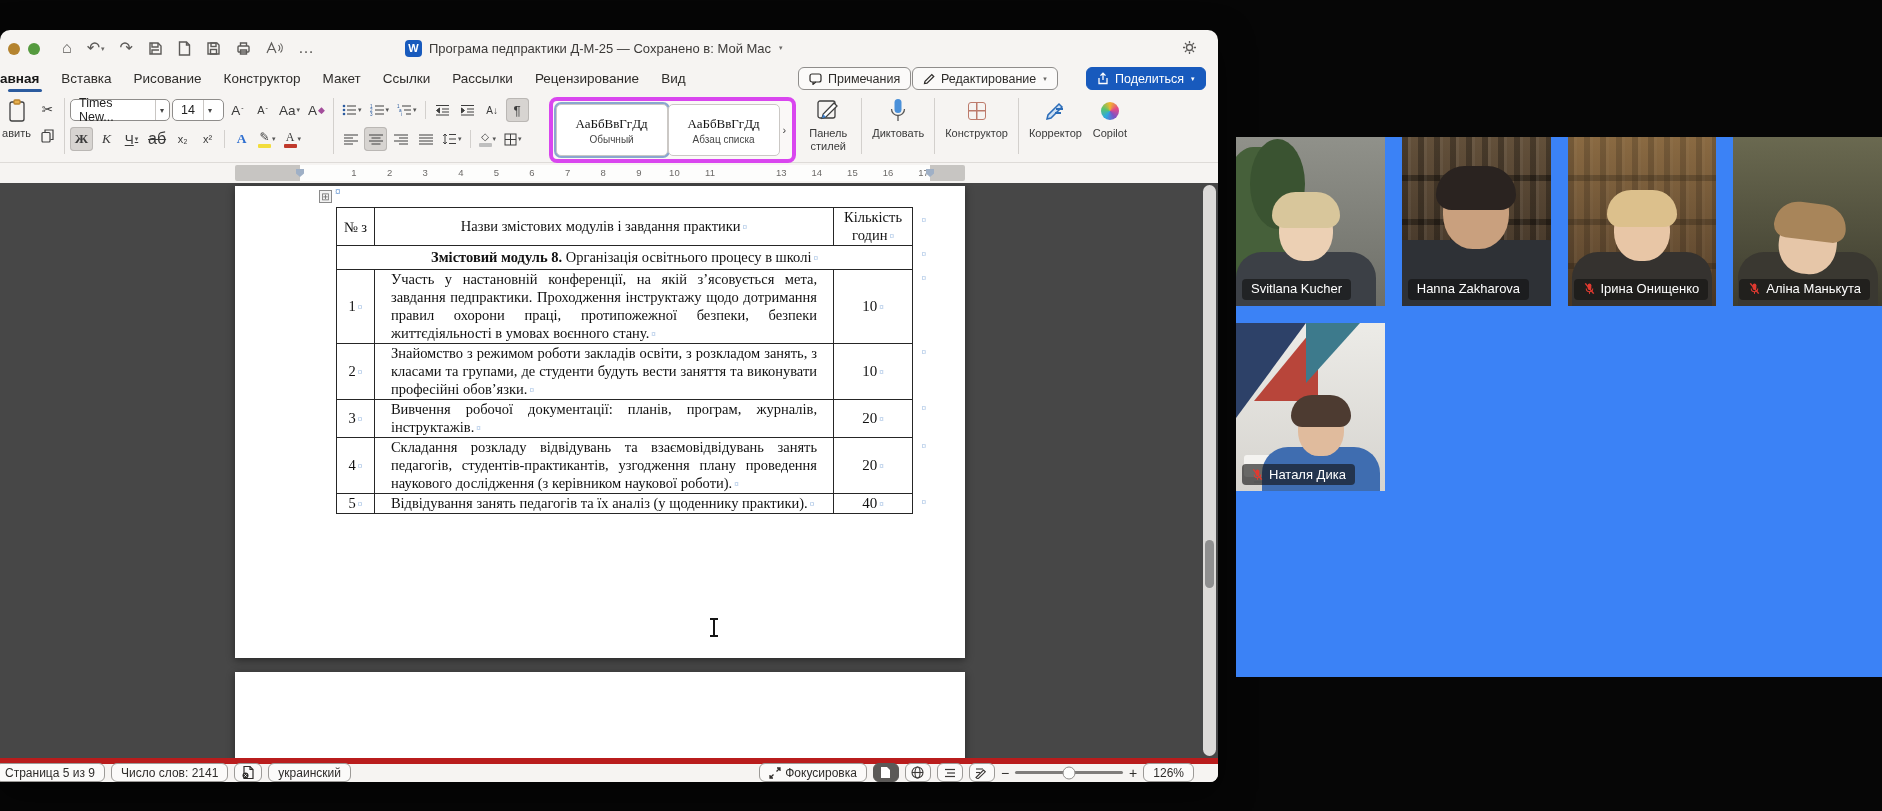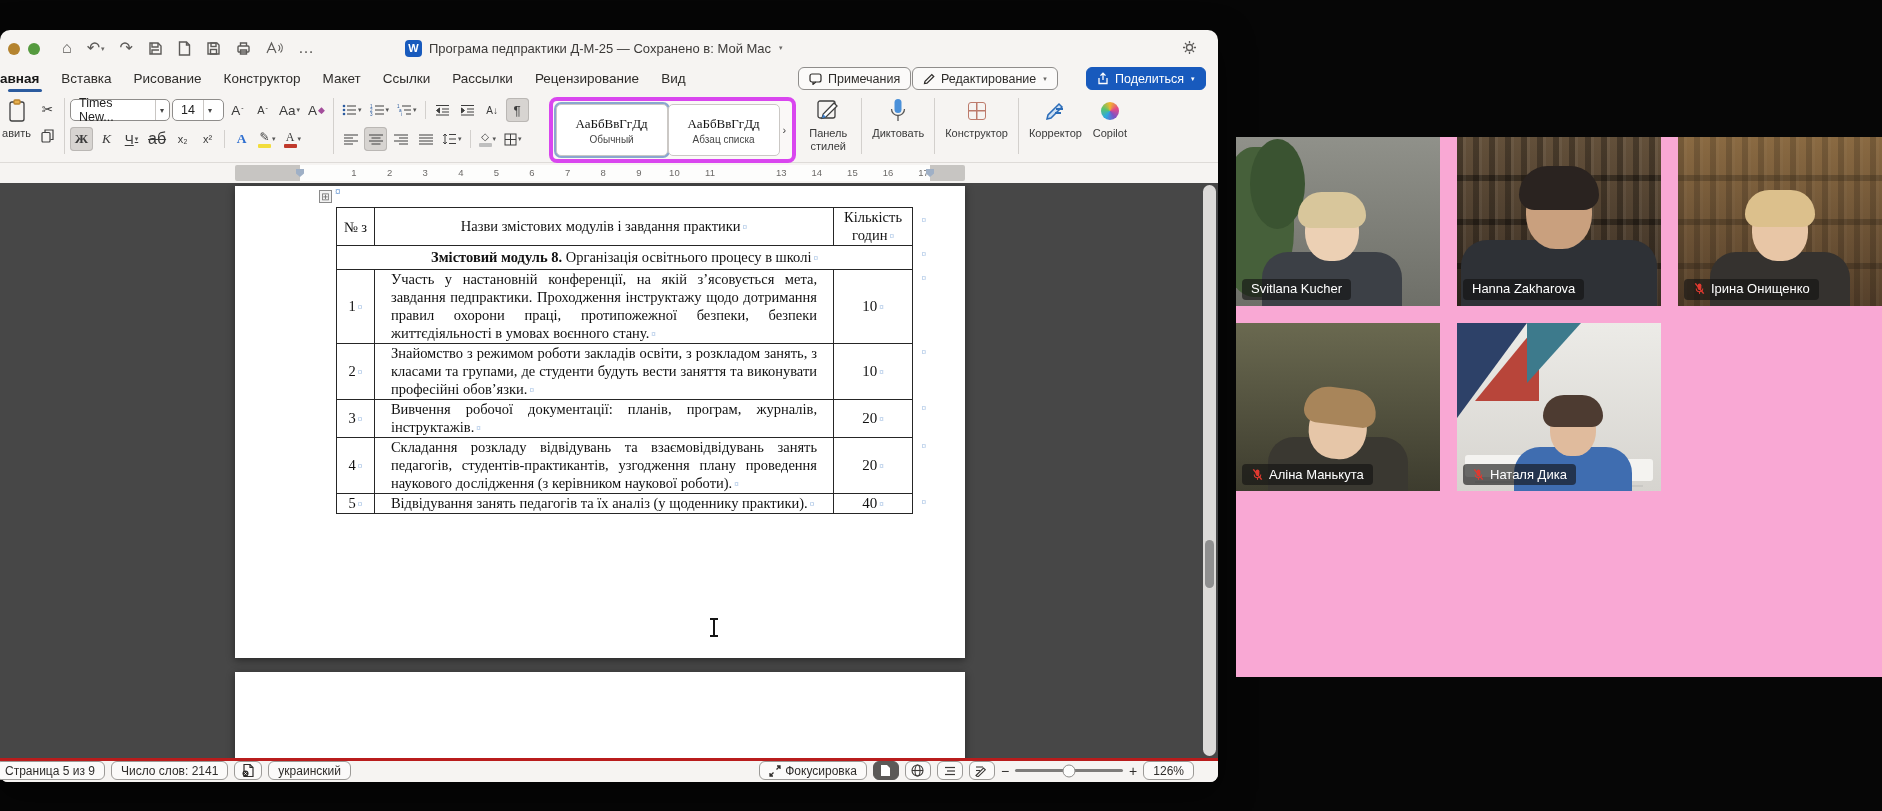--- a/index.html
+++ b/index.html
@@ -89,32 +89,32 @@
   .rowend::after{content:"¤";position:absolute;right:-14px;top:3px;color:#7aa3d6;font-size:9px}
   .thandle{position:absolute;left:84px;top:4px;width:13px;height:13px;border:1px solid #8a8a8a;background:#f2f2f2;color:#6a6a6a;font-size:10px;line-height:11px;text-align:center}
   .pmark{position:absolute;left:100px;top:0;color:#7aa3d6;font-size:10px}
   .ibeam{position:absolute;left:713px;top:436px;width:2px;height:17px;background:#151515}
   .ibeam::before,.ibeam::after{content:"";position:absolute;left:-3px;width:8px;height:2px;background:#151515}
   .ibeam::before{top:-1px}.ibeam::after{bottom:-1px}
   .vscroll{position:absolute;right:2px;top:2px;bottom:2px;width:13px;background:#dcdad8;border-radius:7px}
   .vthumb{position:absolute;left:2px;top:355px;width:9px;height:48px;background:#8f8f8f;border-radius:5px}
 
   
-  .statusbar{height:24px;background:#f6f4f2;border-top:3px solid #b91c1c;display:flex;align-items:flex-start;gap:6px;padding:0 8px 0 0;font-size:12px;color:#2f2d2b;position:relative;flex:none;border-radius:0 0 8px 8px}
+  .statusbar{height:24px;background:#f6f4f2;border-top:6px solid #b91c1c;display:flex;align-items:flex-end;gap:6px;padding:0 8px 0 0;font-size:12px;color:#2f2d2b;position:relative;flex:none;border-radius:0 0 8px 8px}
   .spill{height:19px;border:1px solid #9c9a97;border-radius:6px;background:#fbfaf9;display:inline-flex;align-items:center;gap:4px;padding:0 9px;white-space:nowrap}
   .spill.first{margin-left:-5px}
   .spill.iconly{padding:0 6px}
   .sright{position:absolute;right:24px;display:flex;align-items:center;gap:6px}
   .viewbtn{width:26px;height:19px;border:1px solid #9c9a97;border-radius:6px;display:inline-flex;align-items:center;justify-content:center;background:#fbfaf9;color:#3c3a38}
   .viewbtn.sel{background:#5b5957;border-color:#5b5957;color:#fff}
   .zoomtrack{width:108px;height:3px;background:#7f7d7b;border-radius:2px;position:relative}
   .zoomknob{position:absolute;left:50%;top:50%;transform:translate(-50%,-50%);width:13px;height:13px;border-radius:50%;background:#fdfdfc;border:1px solid #8f8d8b}
 
   
-  .videos{position:absolute;left:1236px;top:137px;width:646px;height:540px;display:grid;grid-template-columns:1fr 1fr 1fr;grid-template-rows:1fr 1fr 1fr;gap:17px;background:#f9a8d4}
+  .videos{position:absolute;left:1236px;top:137px;width:646px;height:540px;display:grid;grid-template-columns:1fr 1fr 1fr 1fr;grid-template-rows:1fr 1fr 1fr;gap:17px;background:#3b82f6}
   .tile{position:relative;overflow:hidden;background:linear-gradient(180deg,var(--bg1),var(--bg2))}
   .tile.active{outline:3px solid var(--active_speaker);outline-offset:-3px}
   .person{position:absolute;bottom:0;left:50%;transform:translateX(-50%);width:200px;text-align:center}
   .head{position:relative;margin:0 auto;width:54px;height:62px;background:var(--skin);border-radius:50% 50% 45% 45%;z-index:2}
   .head::before{content:"";position:absolute;top:-7px;left:-7px;right:-7px;height:58%;background:var(--hair);border-radius:30px 30px 16px 16px}
   .torso{margin:-9px auto 0;width:140px;height:54px;background:var(--shirt);border-radius:26px 26px 0 0;position:relative;z-index:1}
   .t1 .person{left:47%}
   .t2 .head{width:66px;height:76px}.t2 .torso{width:196px;height:66px}
   .t3 .person{left:42%}
   .t3 .person.sub{left:76%;bottom:-6px;transform:translateX(-50%) scale(.62)}

